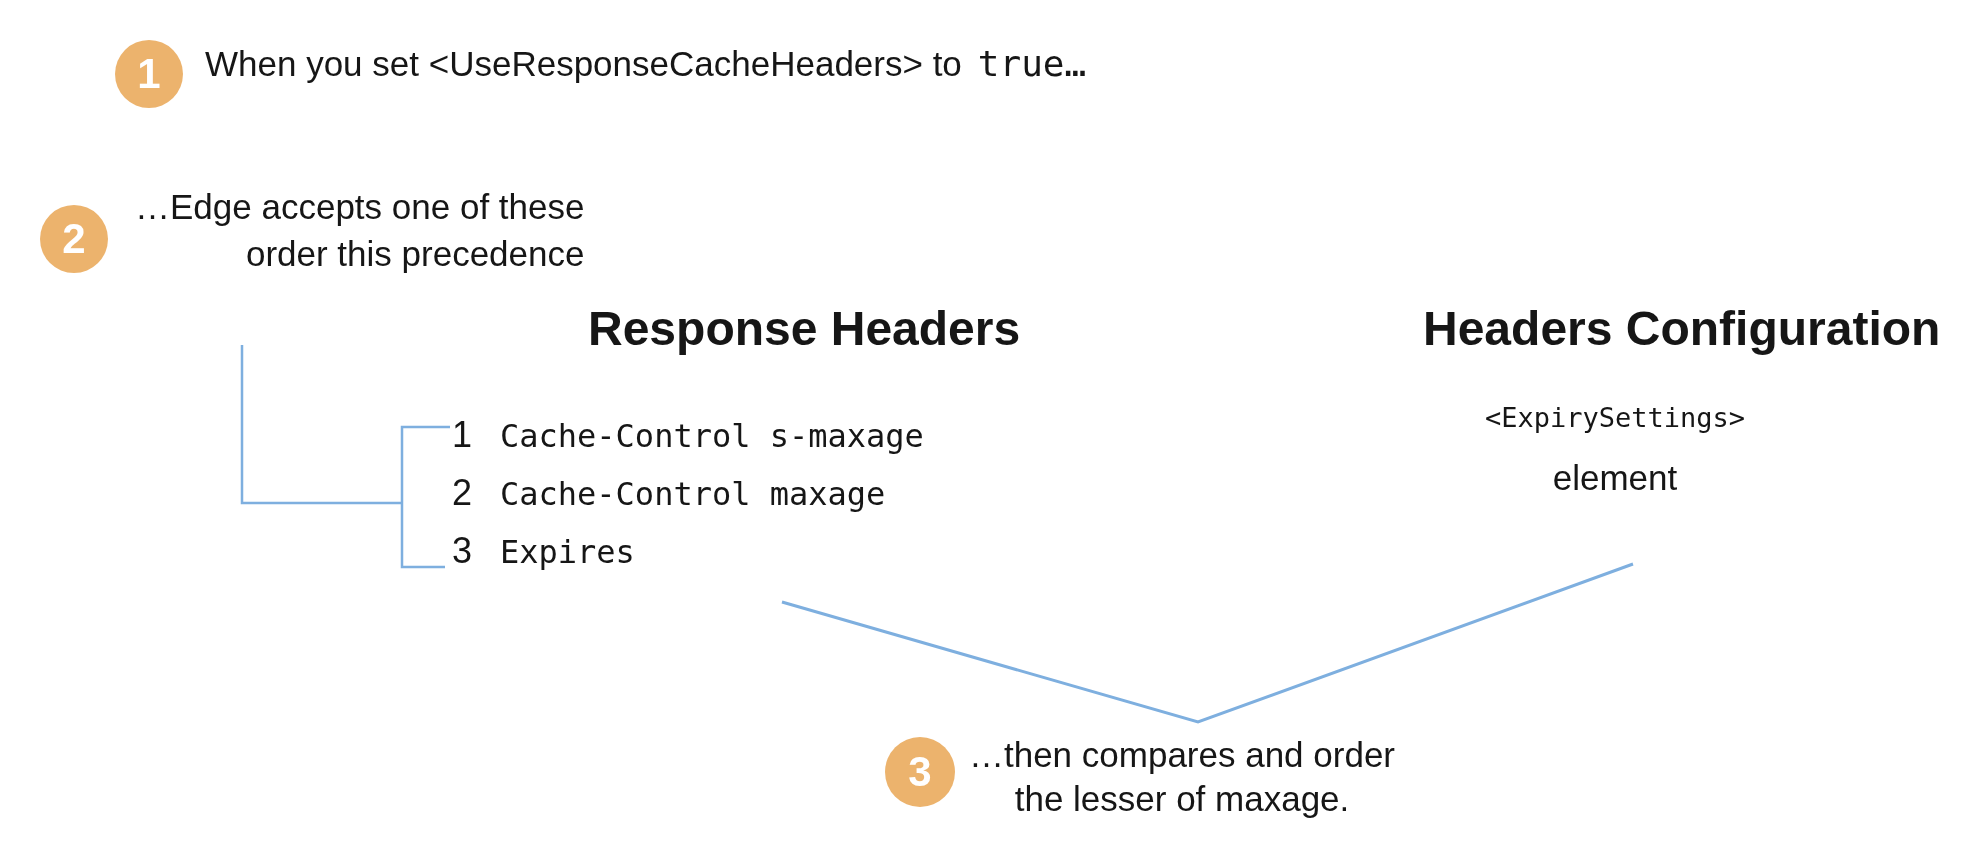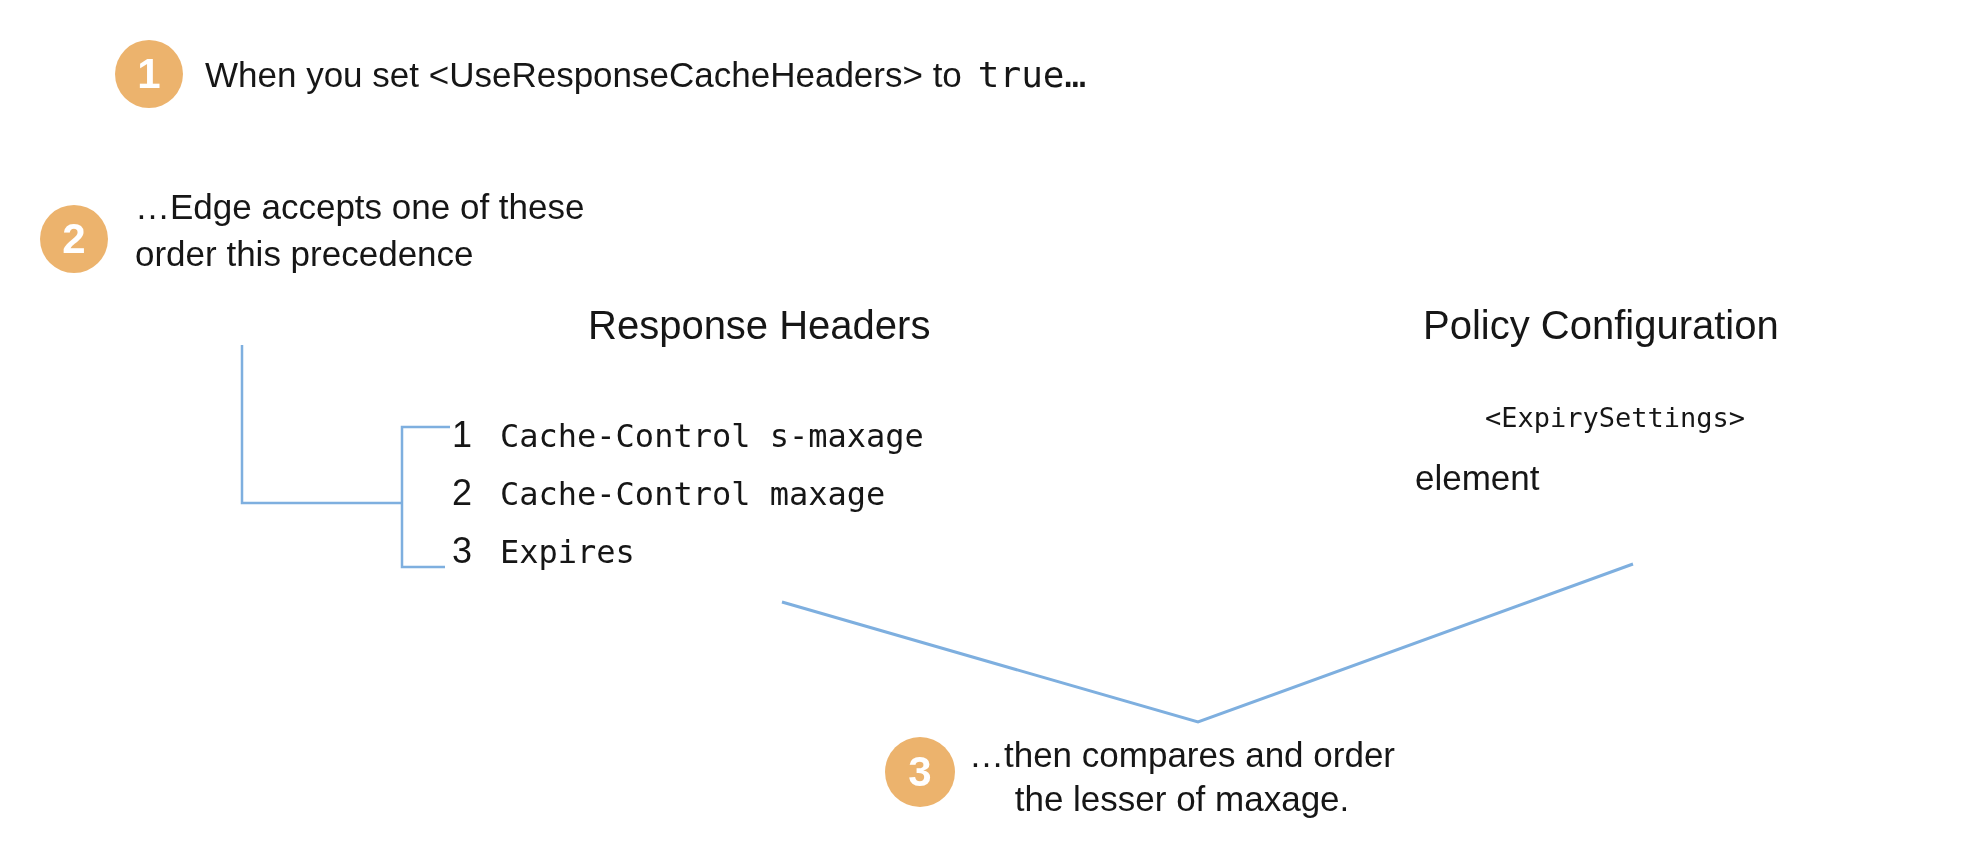--- a/index.html
+++ b/index.html
@@ -31,40 +31,41 @@
   .body-text {
     font-size: 35px;
     line-height: 47px;
     white-space: nowrap;
   }
   .mono {
     font-family: "DejaVu Sans Mono", monospace;
   }
   .heading {
     position: absolute;
-    font-size: 40px;
+    font-size: 48px;
     line-height: 1.1;
     white-space: nowrap;
+    font-weight: bold;
   }
   #step1-row {
     position: absolute;
     left: 205px;
     top: 40px;
     height: 68px;
     display: flex;
-    align-items: center;
   }
   #step1-row .code-inline {
     font-size: 36px;
     margin-left: 16px;
   }
   #step2-text {
     position: absolute;
     left: 135px;
     top: 183px;
+    text-align: right;
   }
   #rh-list {
     position: absolute;
     left: 452px;
     top: 414px;
   }
   .rh-row {
     display: flex;
     align-items: baseline;
     height: 58px;
@@ -84,21 +85,21 @@
     width: 400px;
     text-align: center;
     font-size: 27px;
     white-space: nowrap;
   }
   #pc-element {
     position: absolute;
     left: 1415px;
     top: 458px;
     width: 400px;
-    text-align: left;
+    text-align: center;
     font-size: 35px;
   }
   #step3-text {
     position: absolute;
     left: 962px;
     top: 733px;
     width: 440px;
     text-align: center;
     font-size: 35px;
     line-height: 44px;
@@ -130,21 +131,21 @@
 
   <div class="badge" style="left: 40px; top: 205px; width: 68px; height: 68px; background: rgb(236, 179, 109);">
     <span>2</span>
   </div>
   <div id="step2-text" class="body-text">
     <div>…Edge accepts one of these</div>
     <div>order this precedence</div>
   </div>
 
   <div class="heading" style="left:588px; top:303px; width:330px;">Response Headers</div>
-  <div class="heading" style="left:1423px; top:303px; width:382px;">Policy Configuration</div>
+  <div class="heading" style="left:1423px; top:303px; width:382px;">Headers Configuration</div>
 
   <div id="rh-list">
     <div class="rh-row">
       <span class="rh-rank">1</span>
       <span class="rh-code mono">Cache-Control s-maxage</span>
     </div>
     <div class="rh-row">
       <span class="rh-rank">2</span>
       <span class="rh-code mono">Cache-Control maxage</span>
     </div>

